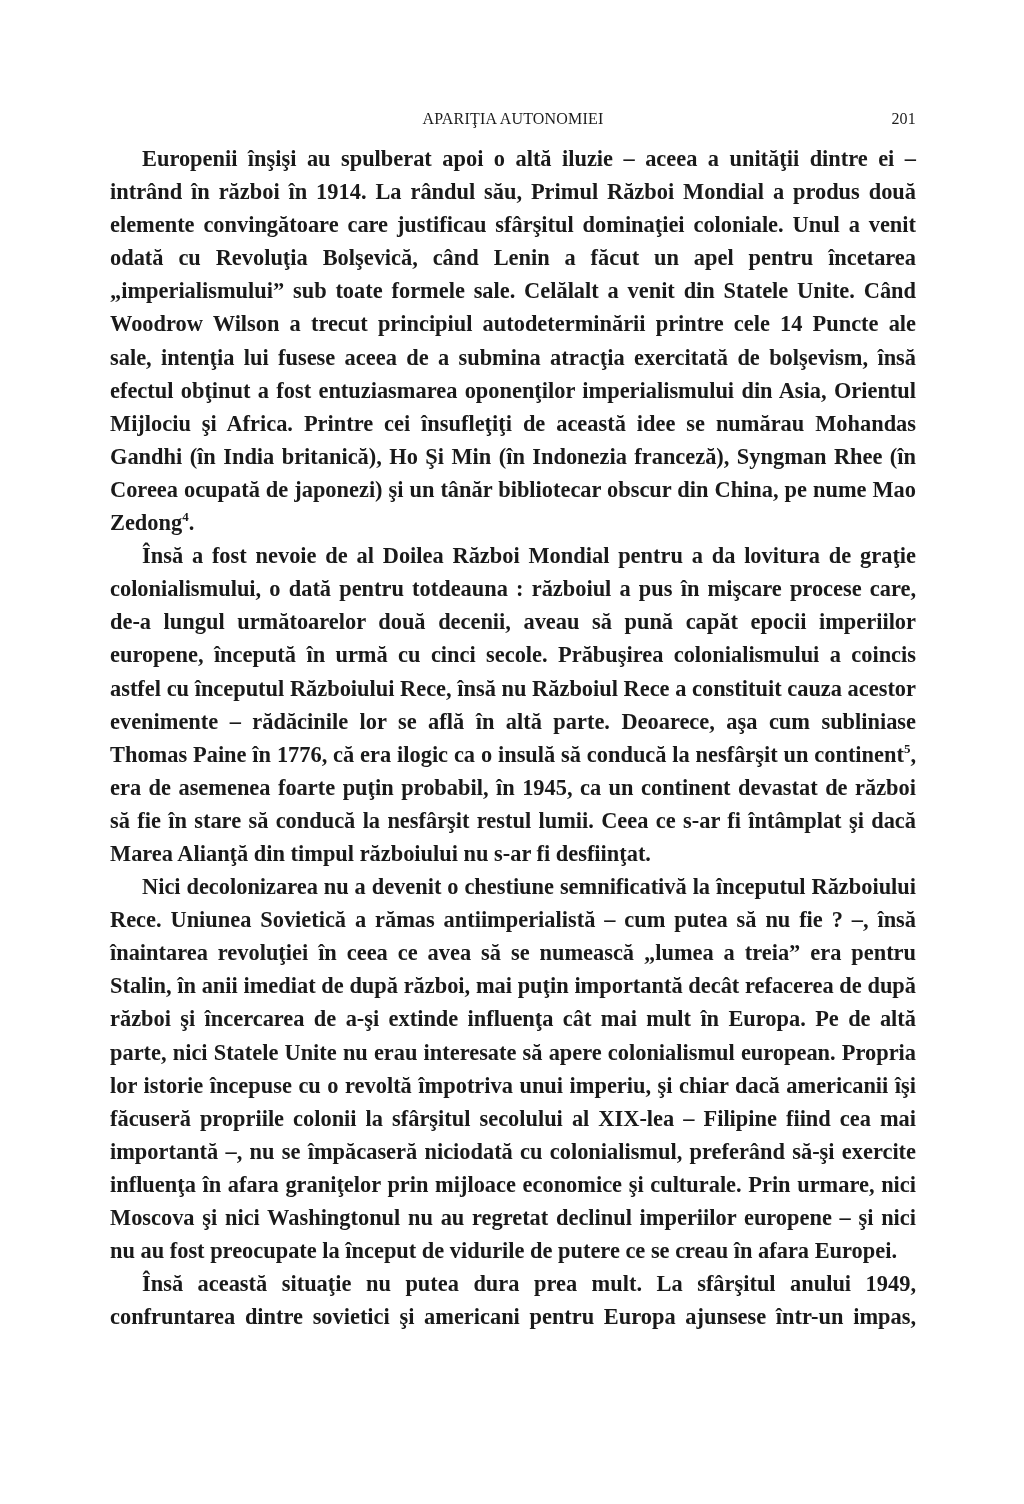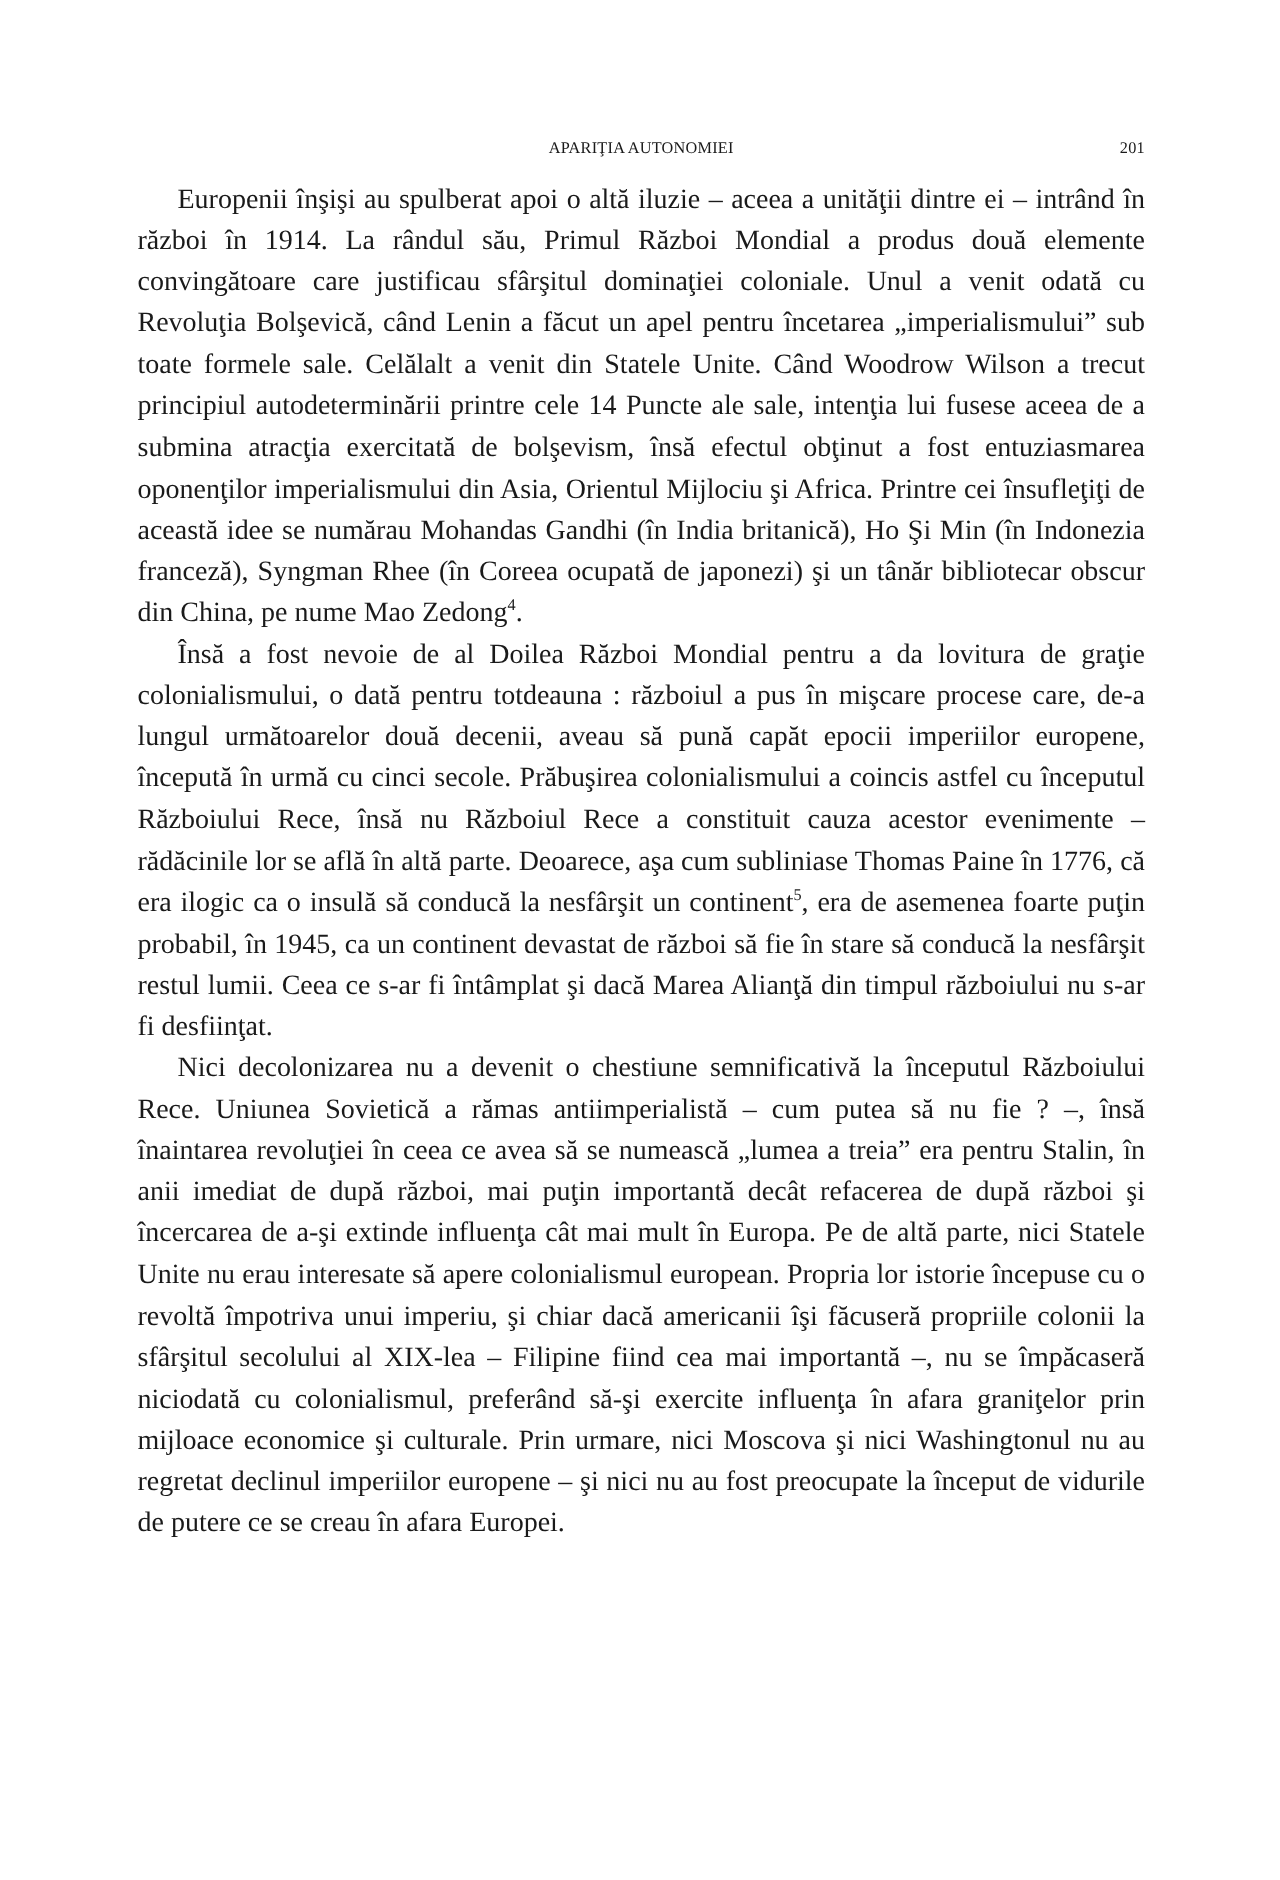--- a/index.html
+++ b/index.html
@@ -17,21 +17,21 @@
     }
     .page {
       position: absolute;
       left: 110px;
       top: 108px;
       width: 806px;
     }
     .running-head {
       position: relative;
       height: 34px;
-      font-size: 13px;
+      font-size: 16px;
       letter-spacing: 0.2px;
     }
     .running-head .title {
       position: absolute;
       left: 0;
       right: 0;
       top: 2px;
       text-align: center;
       text-transform: uppercase;
     }
@@ -40,34 +40,36 @@
       right: 0;
       top: 2px;
     }
     .body-text p {
       margin: 0;
       font-size: 22.4px;
       line-height: 33.1px;
       text-align: justify;
       text-indent: 32px;
       hyphens: manual;
+      font-weight: bold;
     }
     sup {
       font-size: 13px;
       line-height: 0;
       vertical-align: 9px;
     }
   </style>
 </head>
 <body>
 
 <div class="page">
   <div class="running-head">
     <span class="title">Apariţia autonomiei</span>
     <span class="folio">201</span>
   </div>
 
   <div class="body-text">
     <p><span>Europenii înşişi au spulberat apoi o altă iluzie – aceea a unităţii dintre ei – intrând în război în 1914. La rândul său, Primul Război Mondial a produs două elemente convingătoare care justificau sfârşitul dominaţiei coloniale. Unul a venit odată cu Revoluţia Bolşevică, când Lenin a făcut un apel pentru încetarea „imperialismului” sub toate formele sale. Celălalt a venit din Statele Unite. Când Woodrow Wilson a trecut principiul autodeterminării printre cele 14 Puncte ale sale, intenţia lui fusese aceea de a submina atracţia exercitată de bolşevism, însă efectul obţinut a fost entuziasmarea oponenţilor imperialismului din Asia, Orientul Mijlociu şi Africa. Printre cei însufleţiţi de această idee se numărau Mohandas Gandhi (în India britanică), Ho Şi Min (în Indonezia franceză), Syngman Rhee (în Coreea ocupată de japonezi) şi un tânăr bibliotecar obscur din China, pe nume Mao Zedong</span><sup>4</sup><span>.</span></p>
     <p><span>Însă a fost nevoie de al Doilea Război Mondial pentru a da lovitura de graţie colonialismului, o dată pentru totdeauna : războiul a pus în mişcare procese care, de-a lungul următoarelor două decenii, aveau să pună capăt epocii impe­riilor europene, începută în urmă cu cinci secole. Prăbuşirea colonialismului a coincis astfel cu începutul Războiului Rece, însă nu Războiul Rece a constituit cauza acestor evenimente – rădăcinile lor se află în altă parte. Deoarece, aşa cum subliniase Thomas Paine în 1776, că era ilogic ca o insulă să conducă la nesfârşit un continent</span><sup>5</sup><span>, era de asemenea foarte puţin probabil, în 1945, ca un continent devastat de război să fie în stare să conducă la nesfârşit restul lumii. Ceea ce s-ar fi întâmplat şi dacă Marea Alianţă din timpul războiului nu s-ar fi desfiinţat.</span></p>
     <p><span>Nici decolonizarea nu a devenit o chestiune semnificativă la începutul Răz­boiului Rece. Uniunea Sovietică a rămas antiimperialistă – cum putea să nu fie ? –, însă înaintarea revoluţiei în ceea ce avea să se numească „lumea a treia” era pentru Stalin, în anii imediat de după război, mai puţin importantă decât refacerea de după război şi încercarea de a-şi extinde influenţa cât mai mult în Europa. Pe de altă parte, nici Statele Unite nu erau interesate să apere colonia­lismul european. Propria lor istorie începuse cu o revoltă împotriva unui impe­riu, şi chiar dacă americanii îşi făcuseră propriile colonii la sfârşitul secolului al XIX-lea – Filipine fiind cea mai importantă –, nu se împăcaseră niciodată cu colonialismul, preferând să-şi exercite influenţa în afara graniţelor prin mijloace economice şi culturale. Prin urmare, nici Moscova şi nici Washingtonul nu au regretat declinul imperiilor europene – şi nici nu au fost preocupate la început de vidurile de putere ce se creau în afara Europei.</span></p>
+    <p style="text-align-last: justify;"><span>Însă această situaţie nu putea dura prea mult. La sfârşitul anului 1949, confruntarea dintre sovietici şi americani pentru Europa ajunsese într-un impas,</span></p>
   </div>
 </div>
 
 </body></html>

